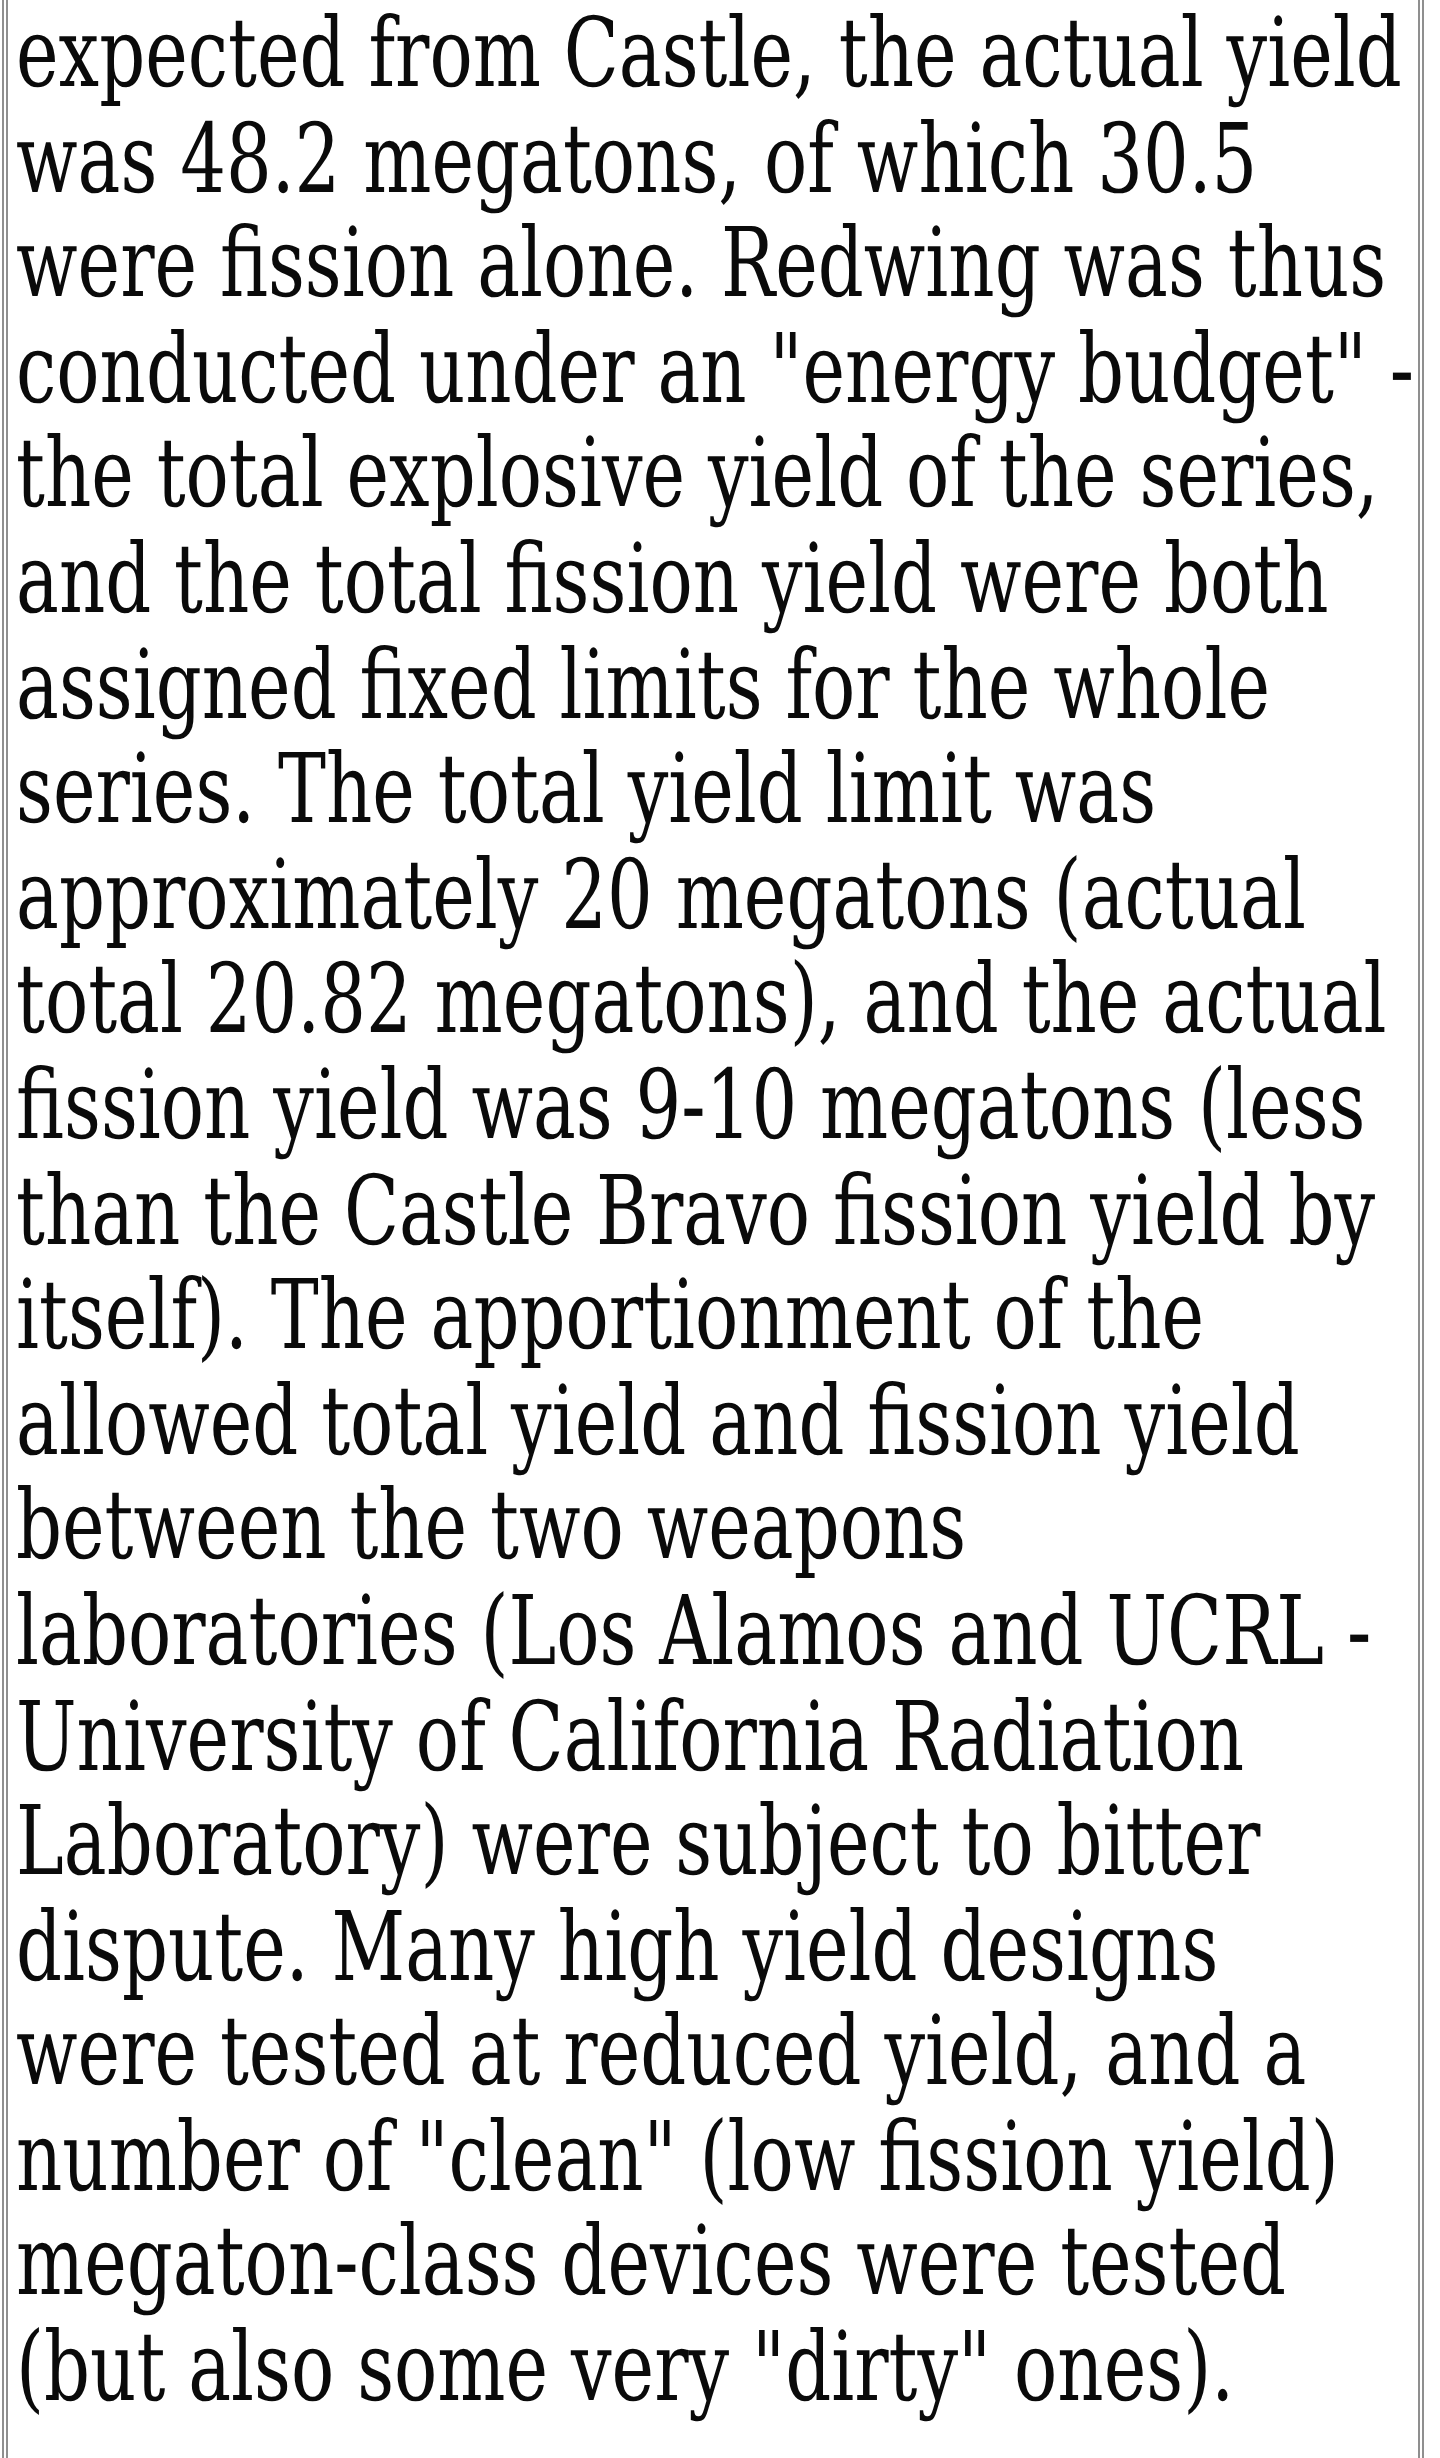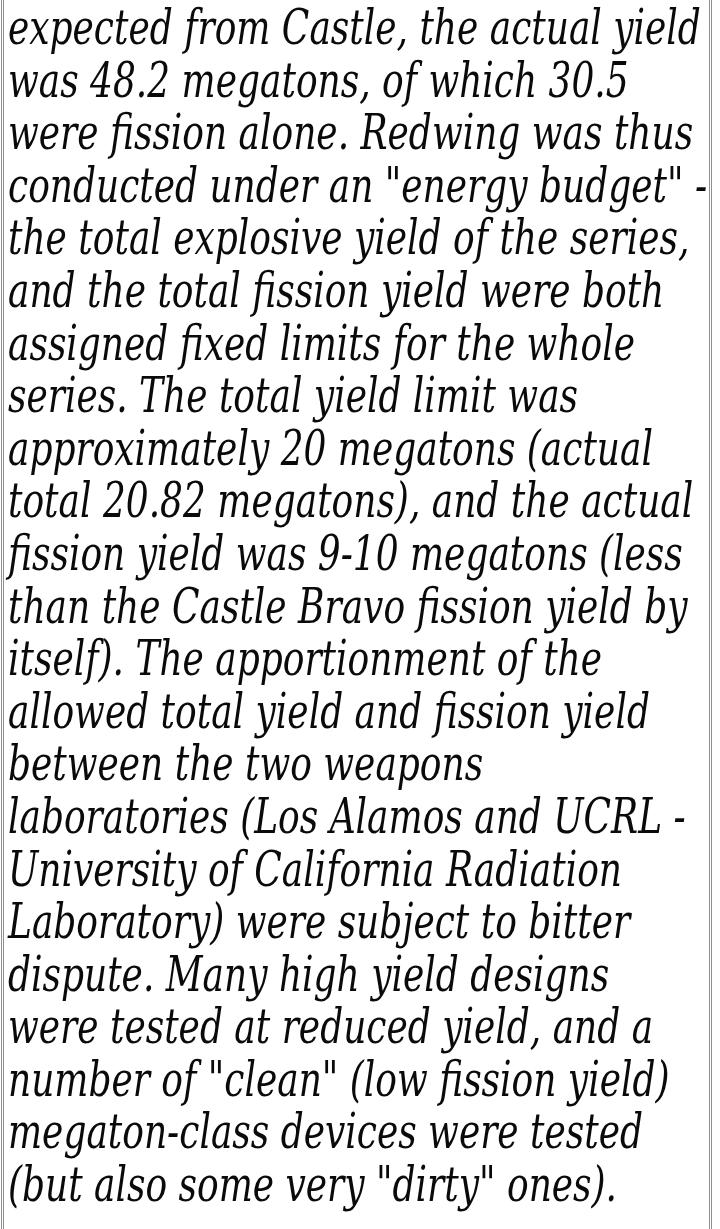--- a/index.html
+++ b/index.html
@@ -26,21 +26,20 @@
     width: 711px;
     height: 1229px;
     box-sizing: border-box;
     border-left: 3px double var(--border-color);
     border-right: 3px double var(--border-color);
     border-top: 0;
     border-bottom: 0;
     padding: 1px 3px 0 4px;
     background: var(--bg-color);
     overflow: hidden;
-    font-style: italic;
   }
   .line {
     white-space: pre;
     font-family: "DejaVu Serif", serif;
     font-size: 48px;
     line-height: 52.6px;
     height: 52.6px;
     color: var(--text-color);
     transform-origin: 0 50%;
   }

